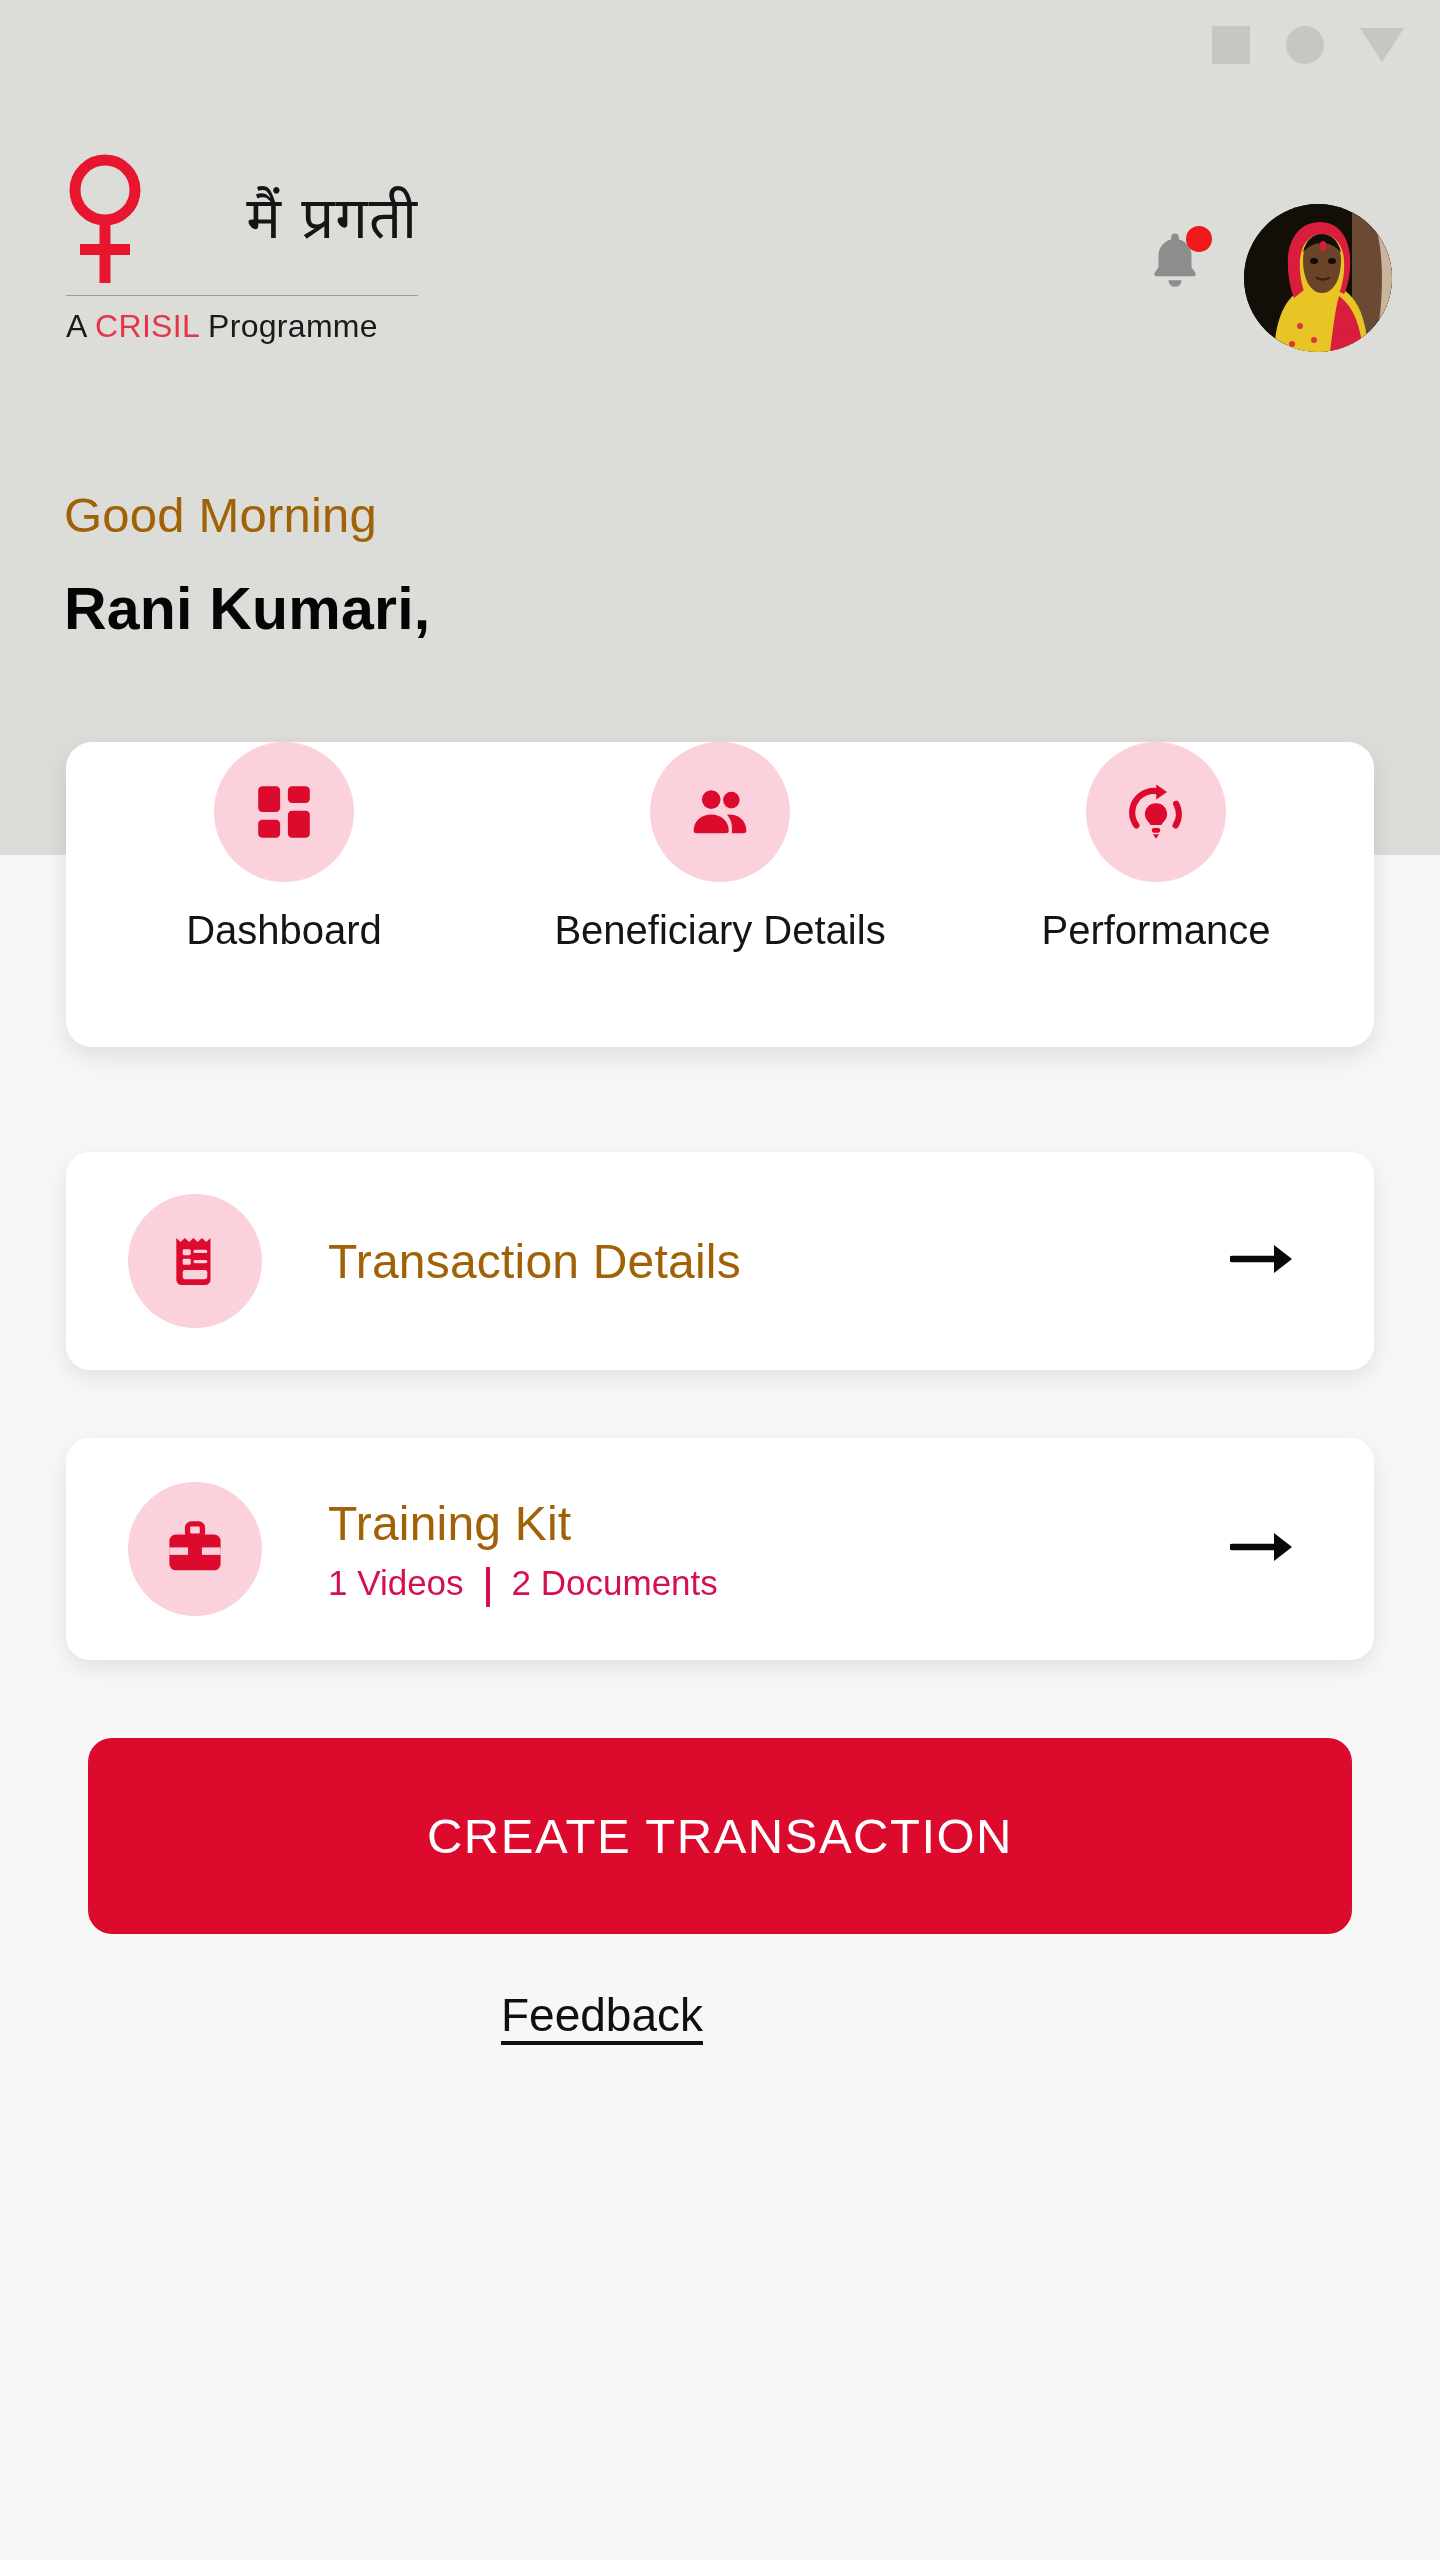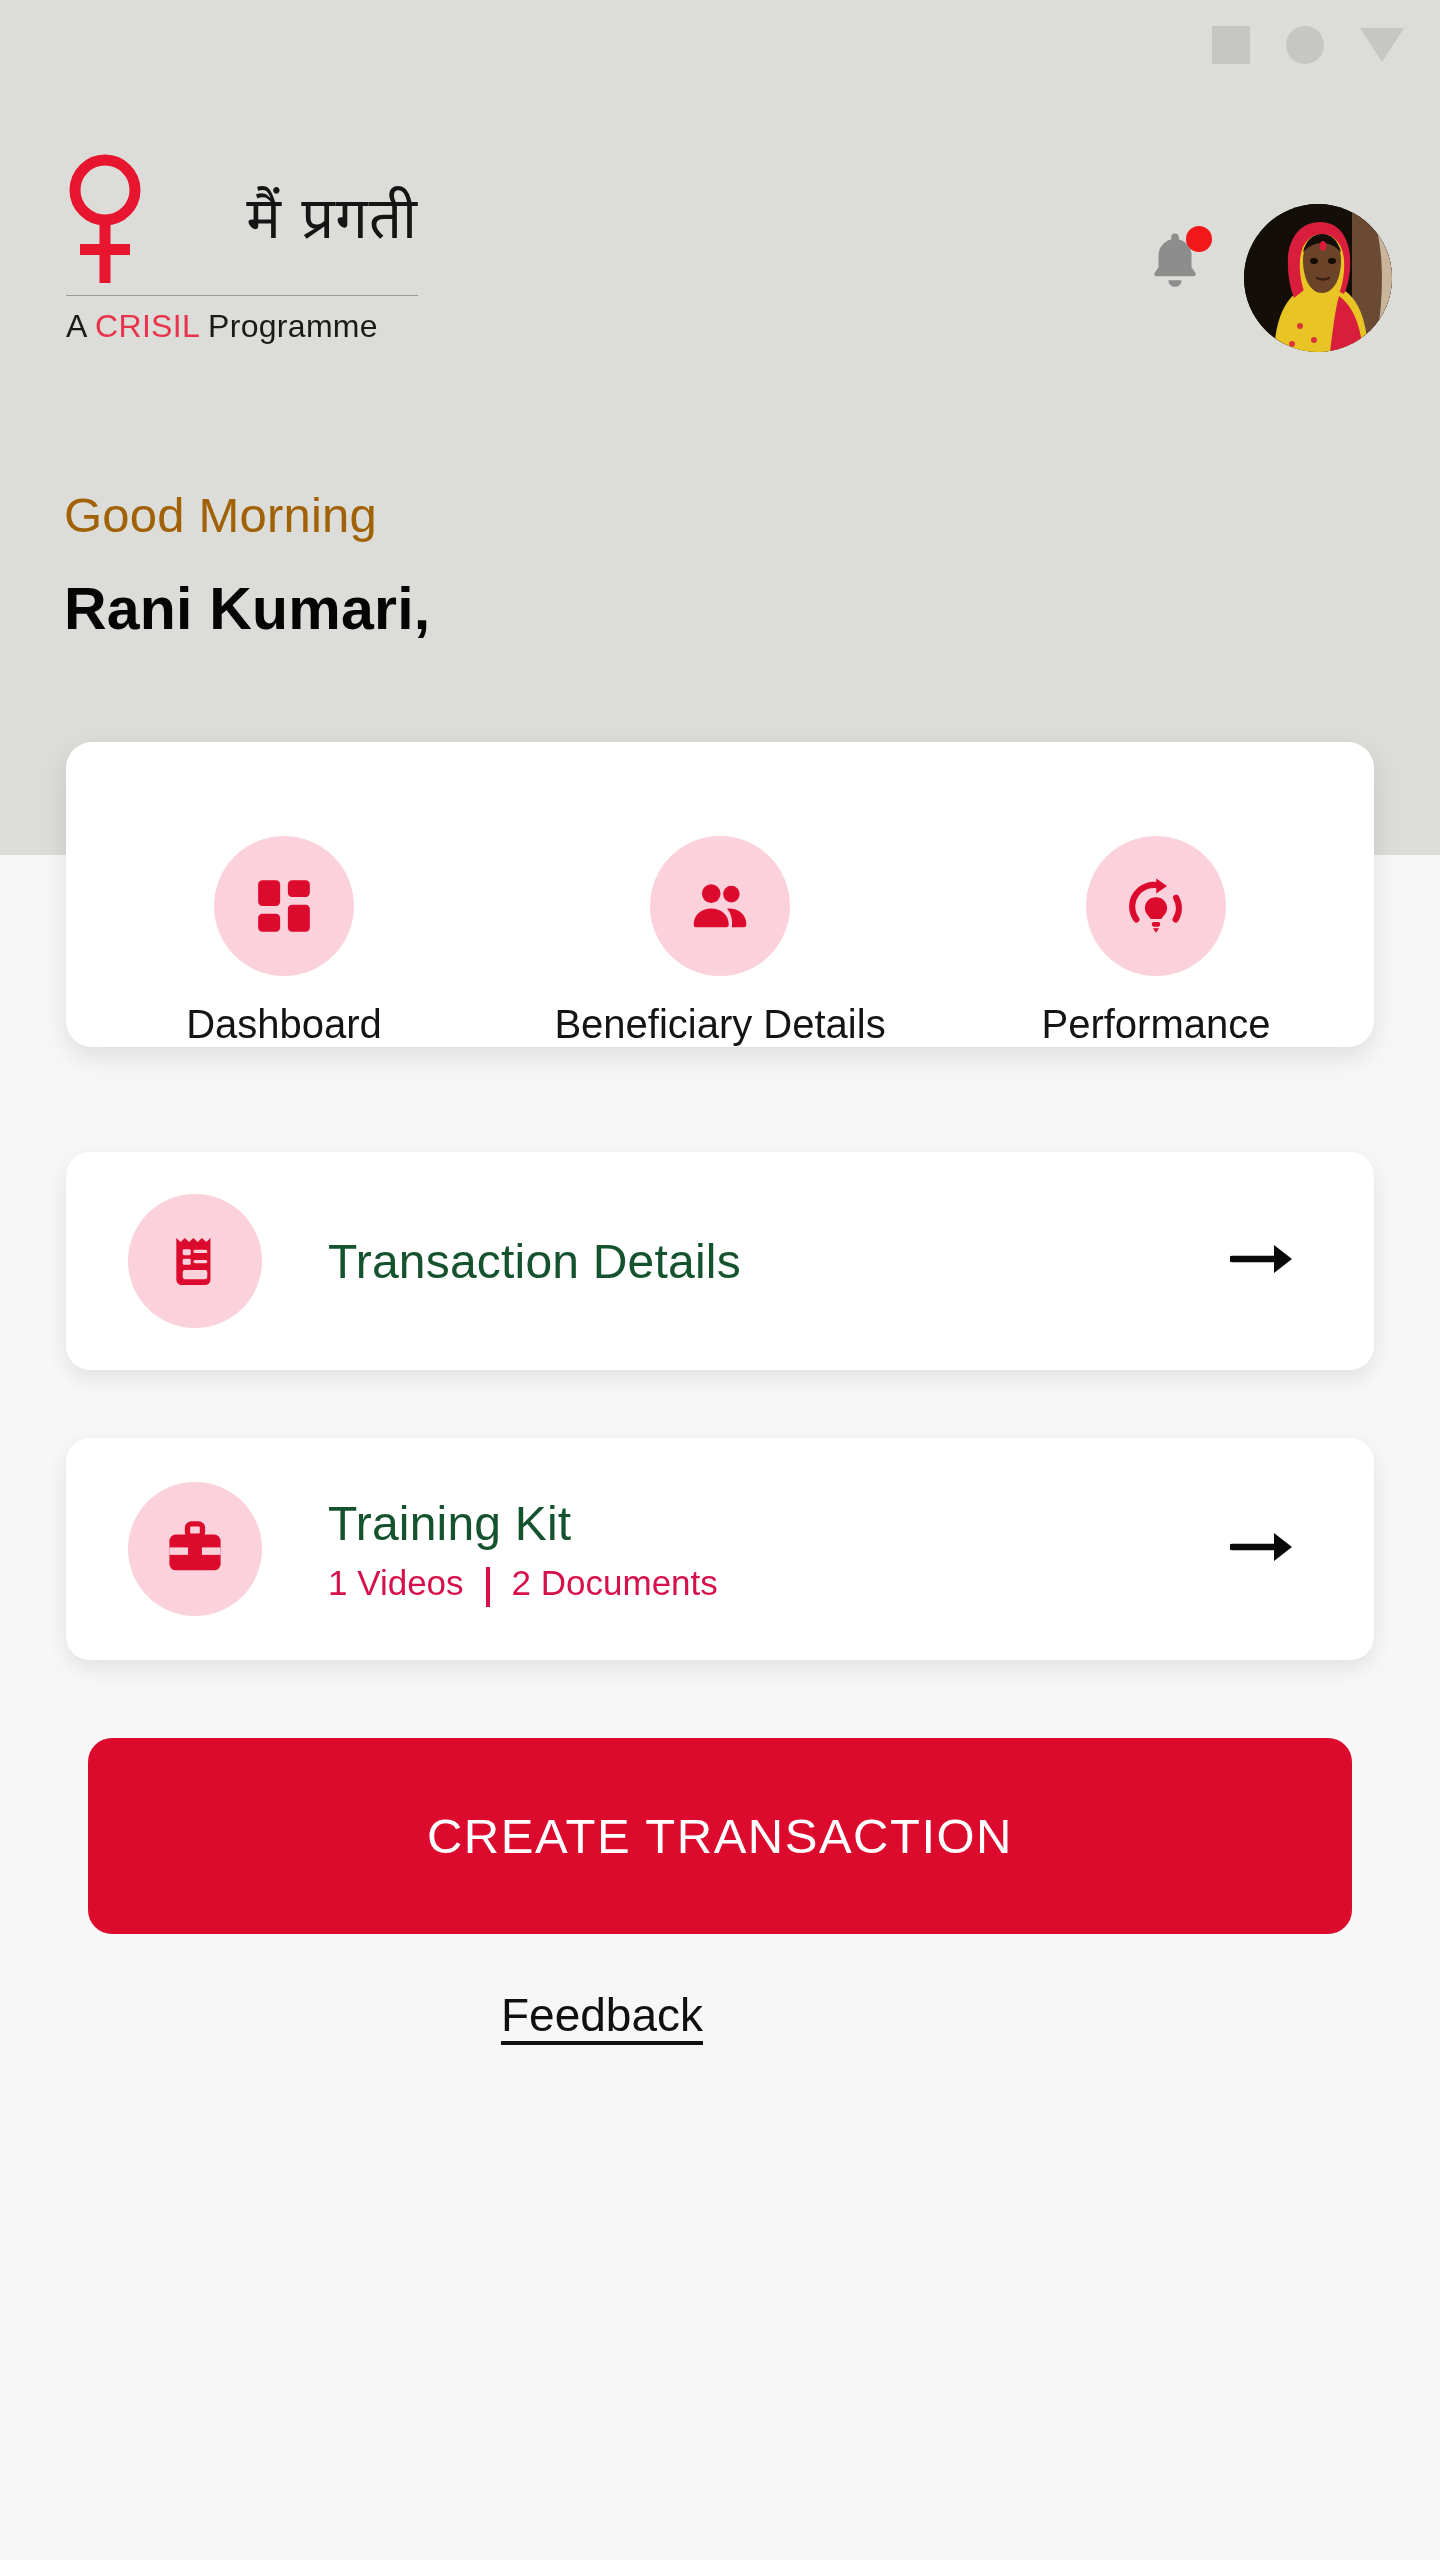--- a/index.html
+++ b/index.html
@@ -70,21 +70,21 @@
   .greet-name {
     position:absolute; left:64px; top:575px;
     font-size:59px; color:#050505; font-weight:700; letter-spacing:.2px;
   }
 
   
   .qa-card {
     position:absolute; left:66px; top:742px; width:1308px; height:305px;
     background:#FFFFFF; border-radius:26px;
     box-shadow:0 10px 26px rgba(0,0,0,.10);
-    display:flex; align-items:flex-end;
+    display:flex; align-items:flex-start;
   }
   .qa-item {
     flex:1; display:flex; flex-direction:column;
     align-items:center; justify-content:center; gap:26px; cursor:pointer;
   }
   .qa-bubble {
     width:140px; height:140px; border-radius:50%;
     background:#FBD2DB; display:flex; align-items:center; justify-content:center;
   }
   .qa-label { font-size:40px; color:#141414; white-space:nowrap; }
@@ -98,21 +98,21 @@
   }
   #row-transaction { top:1152px; height:218px; }
   #row-training    { top:1438px; height:222px; }
 
   .row-bubble {
     flex:none; margin-left:62px;
     width:134px; height:134px; border-radius:50%;
     background:#FBD2DB; display:flex; align-items:center; justify-content:center;
   }
   .row-text { flex:1; margin-left:66px; }
-  .row-title { font-size:48px; color:#14532d; letter-spacing:.2px; }
+  .row-title { font-size:48px; color:#a16207; letter-spacing:.2px; }
   .row-sub {
     margin-top:12px; font-size:35px; color:#D6104A;
     display:flex; align-items:center; gap:0;
   }
   .row-sub .divider {
     display:inline-block; width:4px; height:40px; background:#D6104A;
     margin:0 22px; position:relative; top:4px;
   }
   .row-arrow { flex:none; margin-right:80px; }
 

